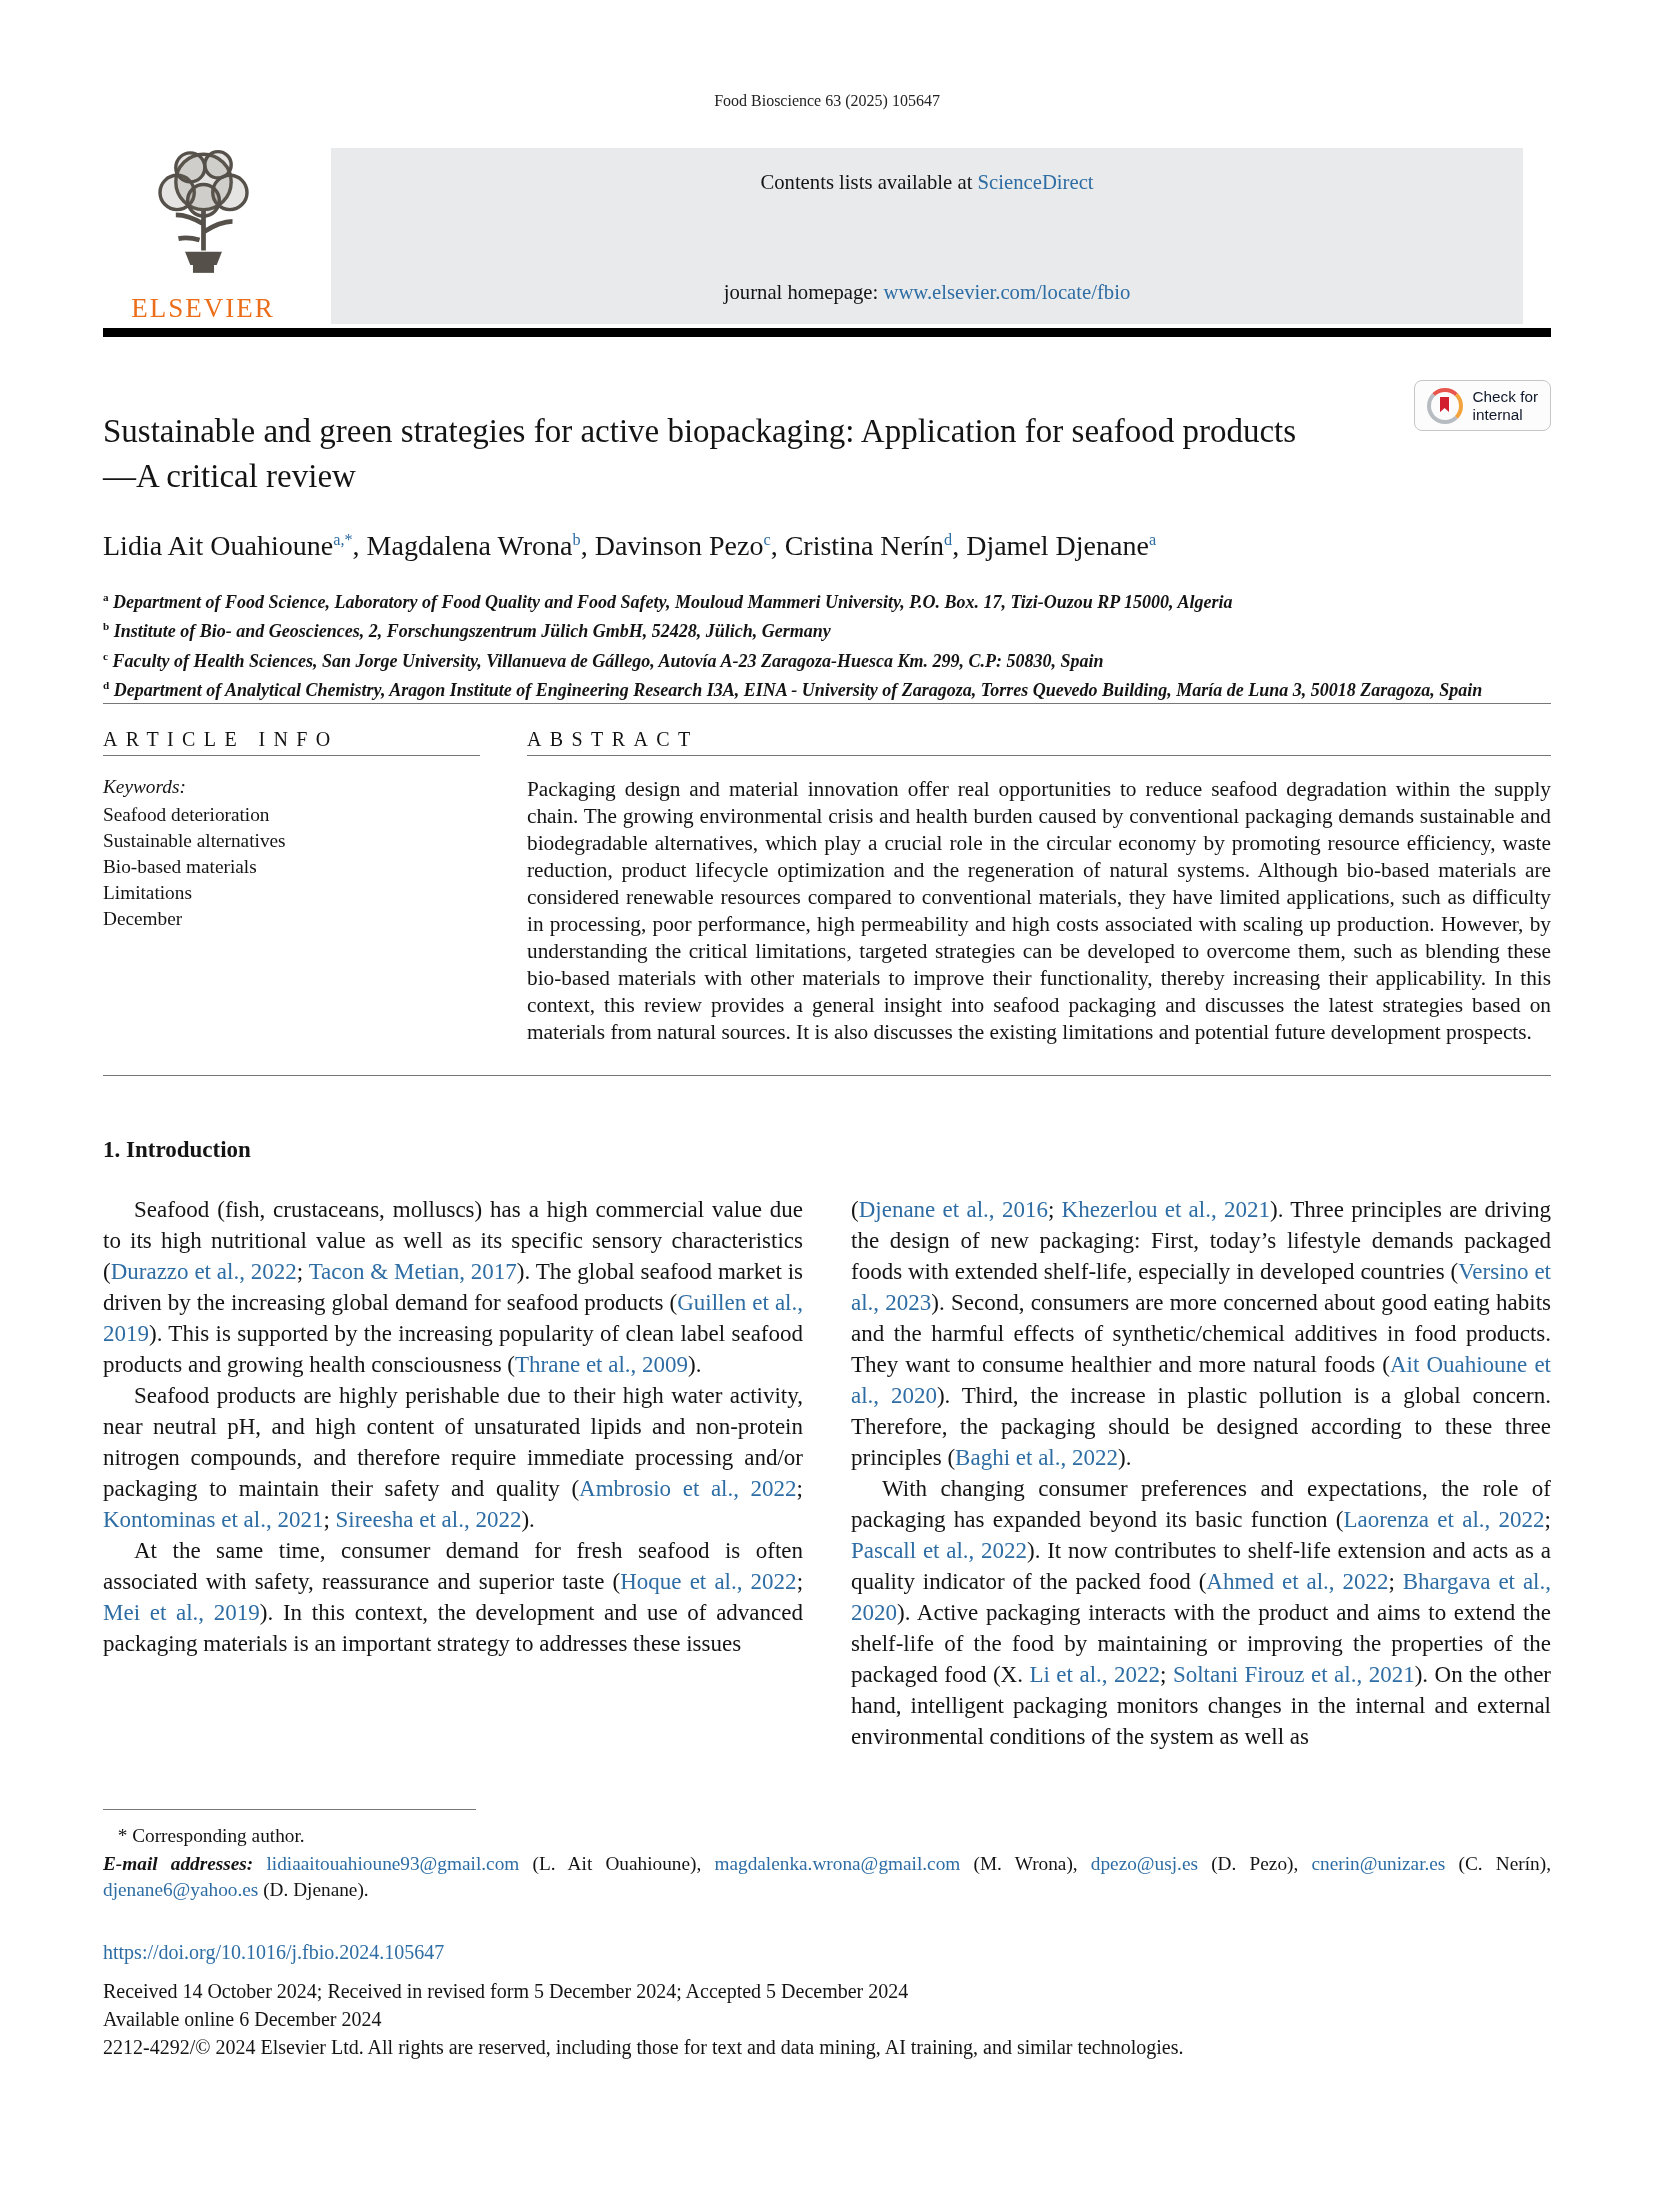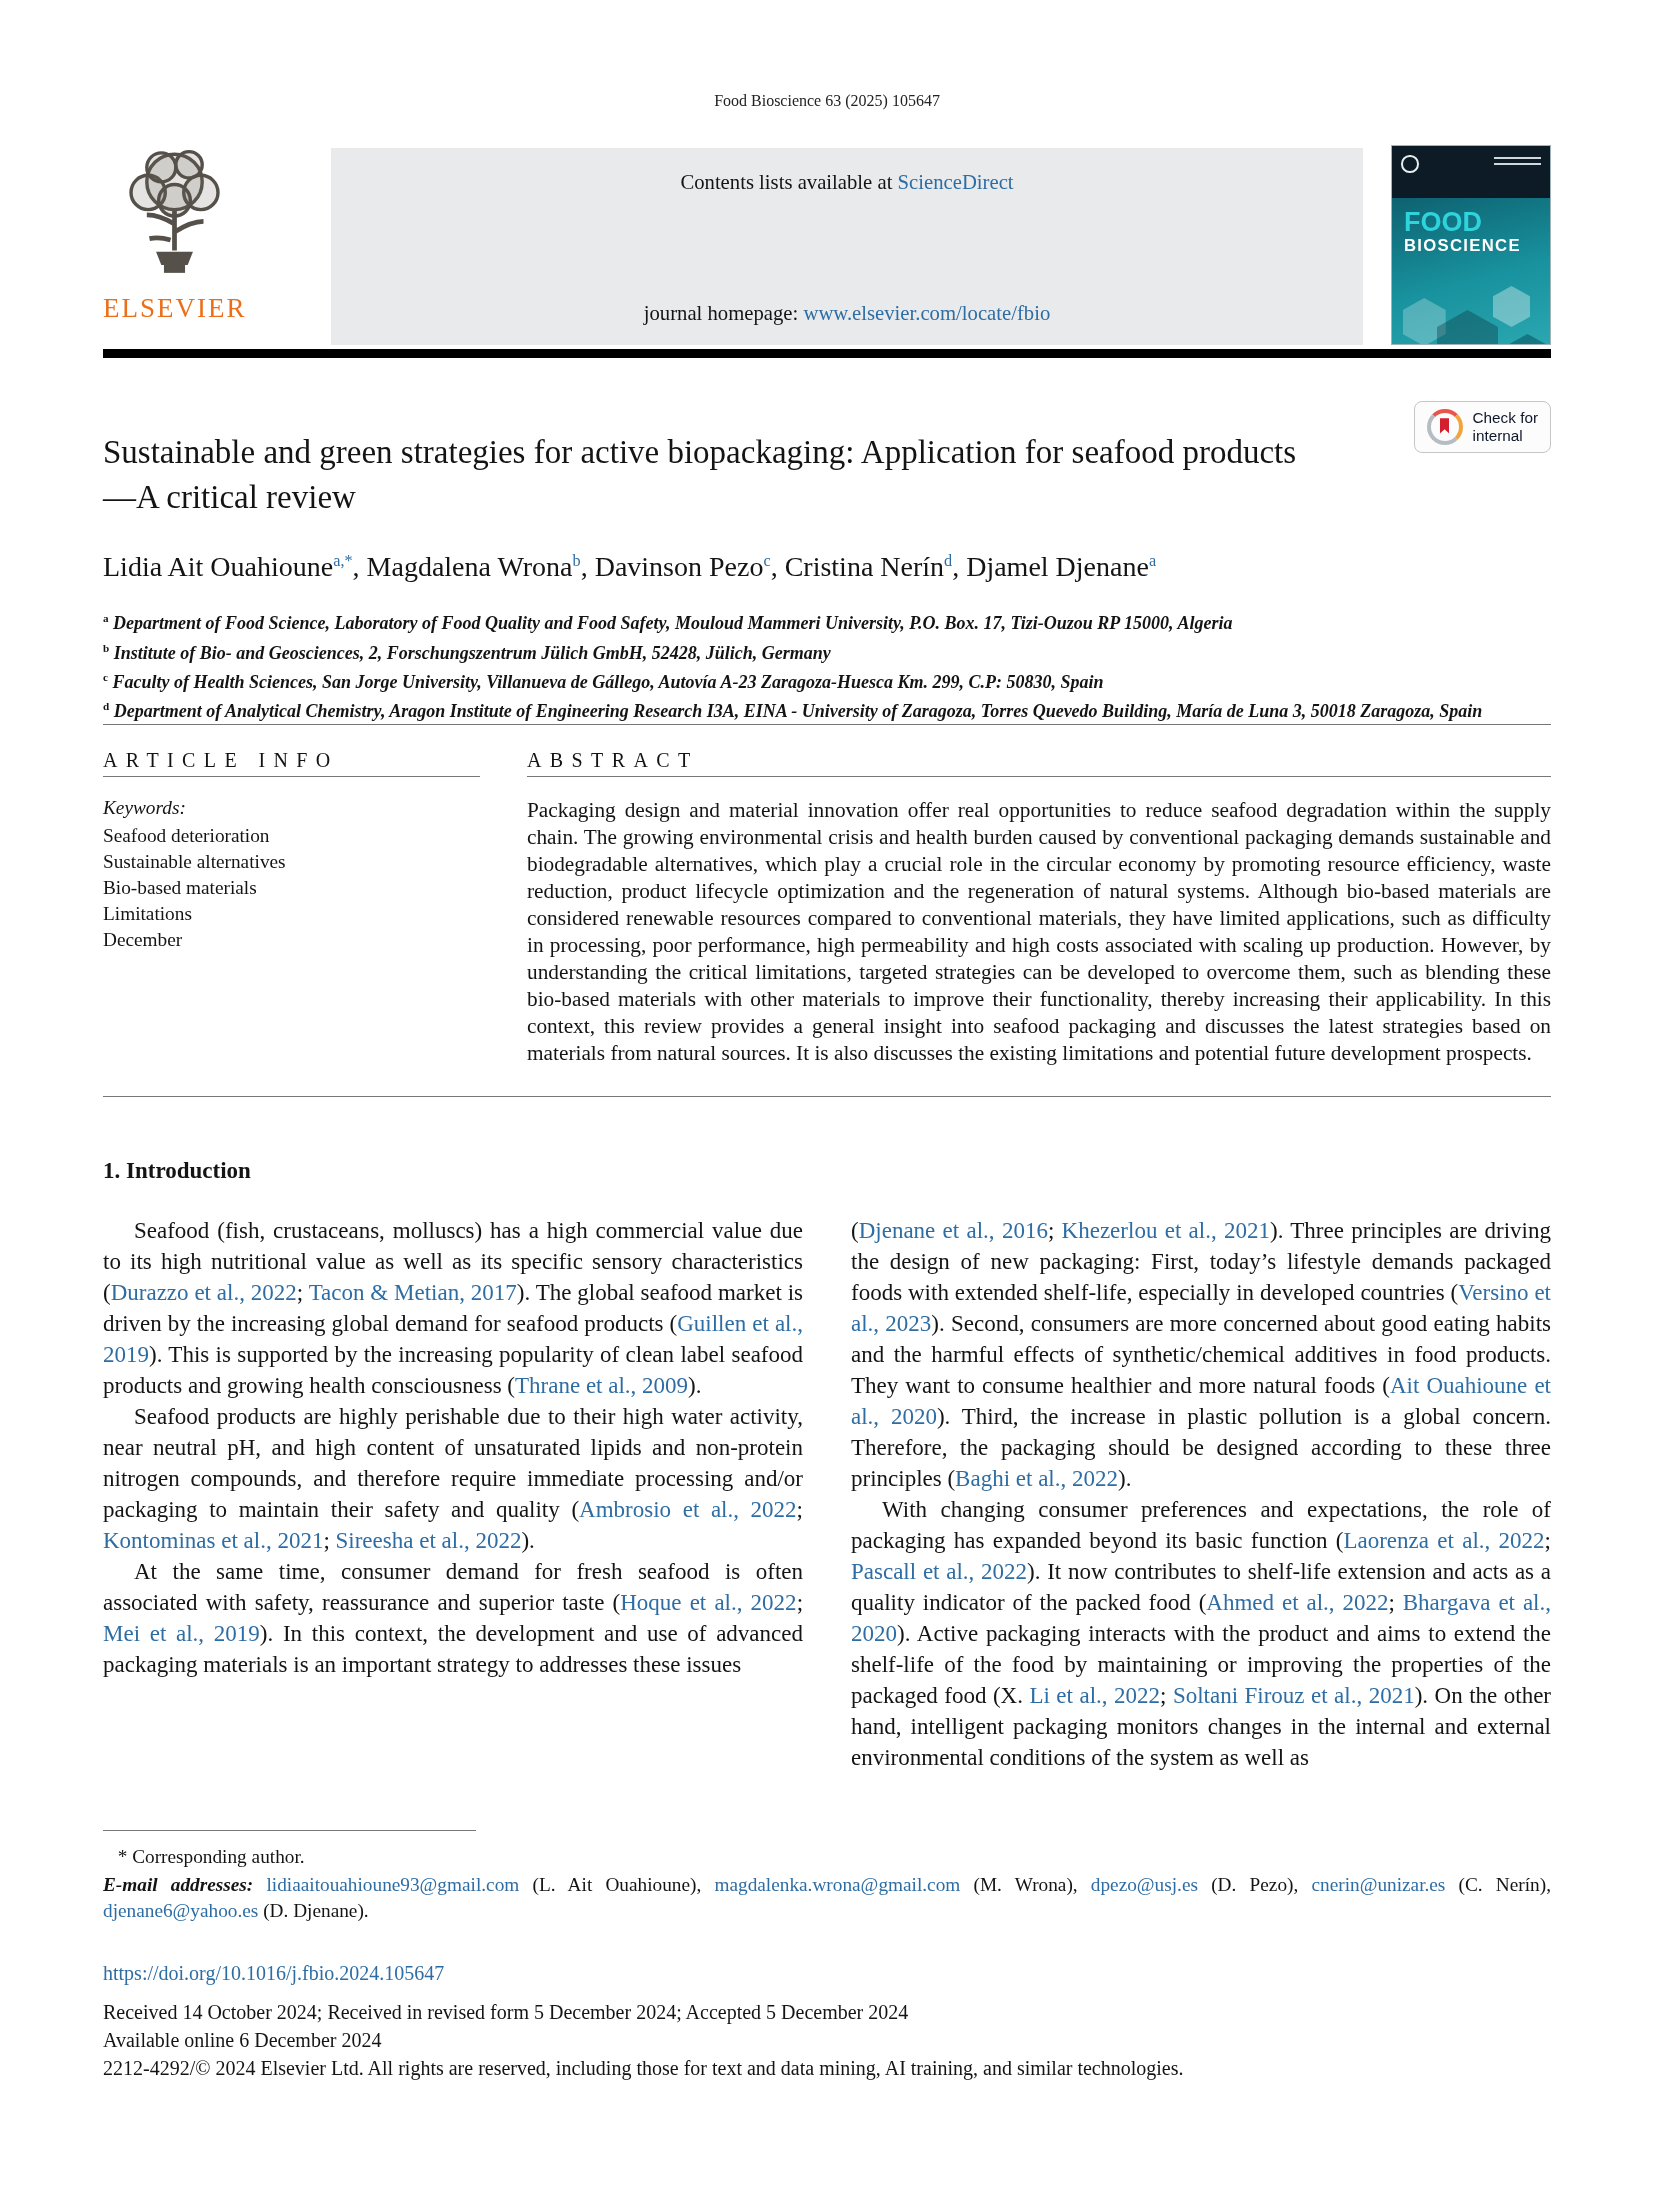--- a/index.html
+++ b/index.html
@@ -24,21 +24,21 @@
   .sans{font-family:"Liberation Sans","DejaVu Sans",sans-serif;}
   .link{color:var(--link);}
   .cite{color:var(--link);}
   .it{font-style:italic;font-weight:bold;}
 
   
   .journal-ref{padding-top:92px;text-align:center;font-size:16px;color:#222;}
 
   
   .banner{display:flex;margin-top:35px;align-items:stretch;}
-  .logo-block{width:200px;display:flex;flex-direction:column;align-items:flex-start;justify-content:flex-start;}
+  .logo-block{width:200px;display:flex;flex-direction:column;align-items:center;justify-content:flex-start;}
   .logo-tree{width:143px;height:145px;}
   .elsevier-word{font-size:27px;letter-spacing:2px;color:var(--elsevier-orange);margin-top:2.7px;font-weight:400;}
   .gray-box{flex:1;background:var(--gray-box);margin:2.7px 28px 0 28px;display:flex;flex-direction:column;justify-content:space-between;text-align:center;padding:23px 16px 20px 16px;}
   .contents-line{font-size:20.7px;}
   .journal-name{font-size:39px;letter-spacing:0.7px;}
   .homepage-line{font-size:20.7px;}
   .cover{width:160px;height:200px;position:relative;background:var(--cover-dark);overflow:hidden;border:0.7px solid #9fb3b8;flex:none;}
   .cover-sea{position:absolute;left:0;right:0;top:52px;bottom:0;background:linear-gradient(165deg,#0e6170 0%,#18929e 55%,#2aa7b0 100%);}
   .cover-mini{position:absolute;top:9.3px;left:9.3px;width:17.3px;height:17.3px;border:2px solid #e8eef0;border-radius:50%;}
   .cover-lines{position:absolute;top:10.7px;right:9.3px;width:47px;}
@@ -121,38 +121,20 @@
         <rect x="42" y="91" width="16" height="6" fill="#55514a"></rect>
       </svg>
       <div class="elsevier-word">ELSEVIER</div>
     </div>
 
     <div class="gray-box">
       <div class="contents-line"><span>Contents lists available at </span><span class="link">ScienceDirect</span></div>
       <div class="homepage-line"><span>journal homepage: </span><span class="link">www.elsevier.com/locate/fbio</span></div>
     </div>
 
-    <div class="cover">
-      <div class="cover-mini"></div>
-      <div class="cover-lines">
-          <i></i>
-          <i></i>
-        </div>
-      <div class="cover-sea">
-        <span class="hex h1"></span>
-        <span class="hex h2"></span>
-        <span class="hex h3"></span>
-
-        <span class="hex h5"></span>
-      </div>
-      <div class="cover-brand sans">
-        <div class="cover-food">FOOD</div>
-        <div class="cover-bio">BIOSCIENCE</div>
-      </div>
-    </div>
   </div>
 
   <div class="black-bar"></div>
 
   <div class="title-block">
     <div class="crossmark sans">
       <div class="cm-ring">
           <div class="cm-book"></div>
         </div>
       <div class="cm-text">

